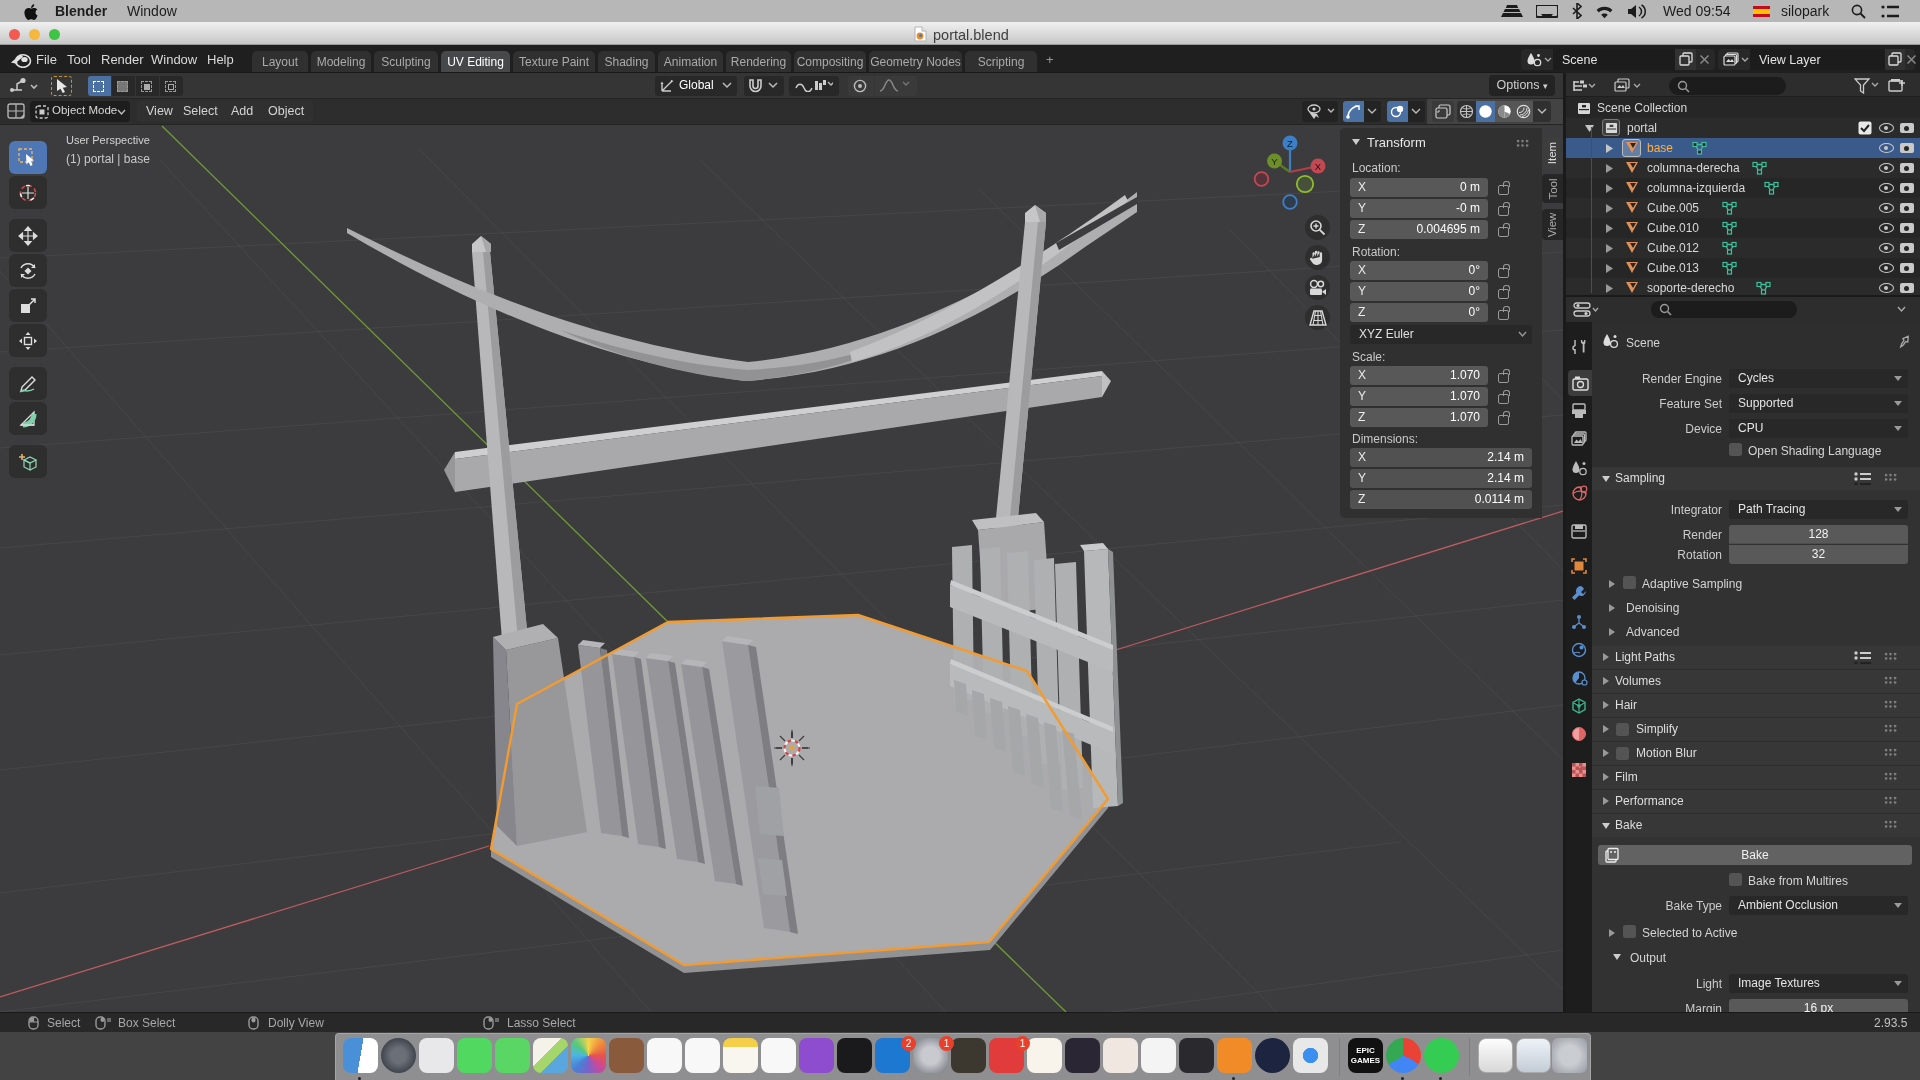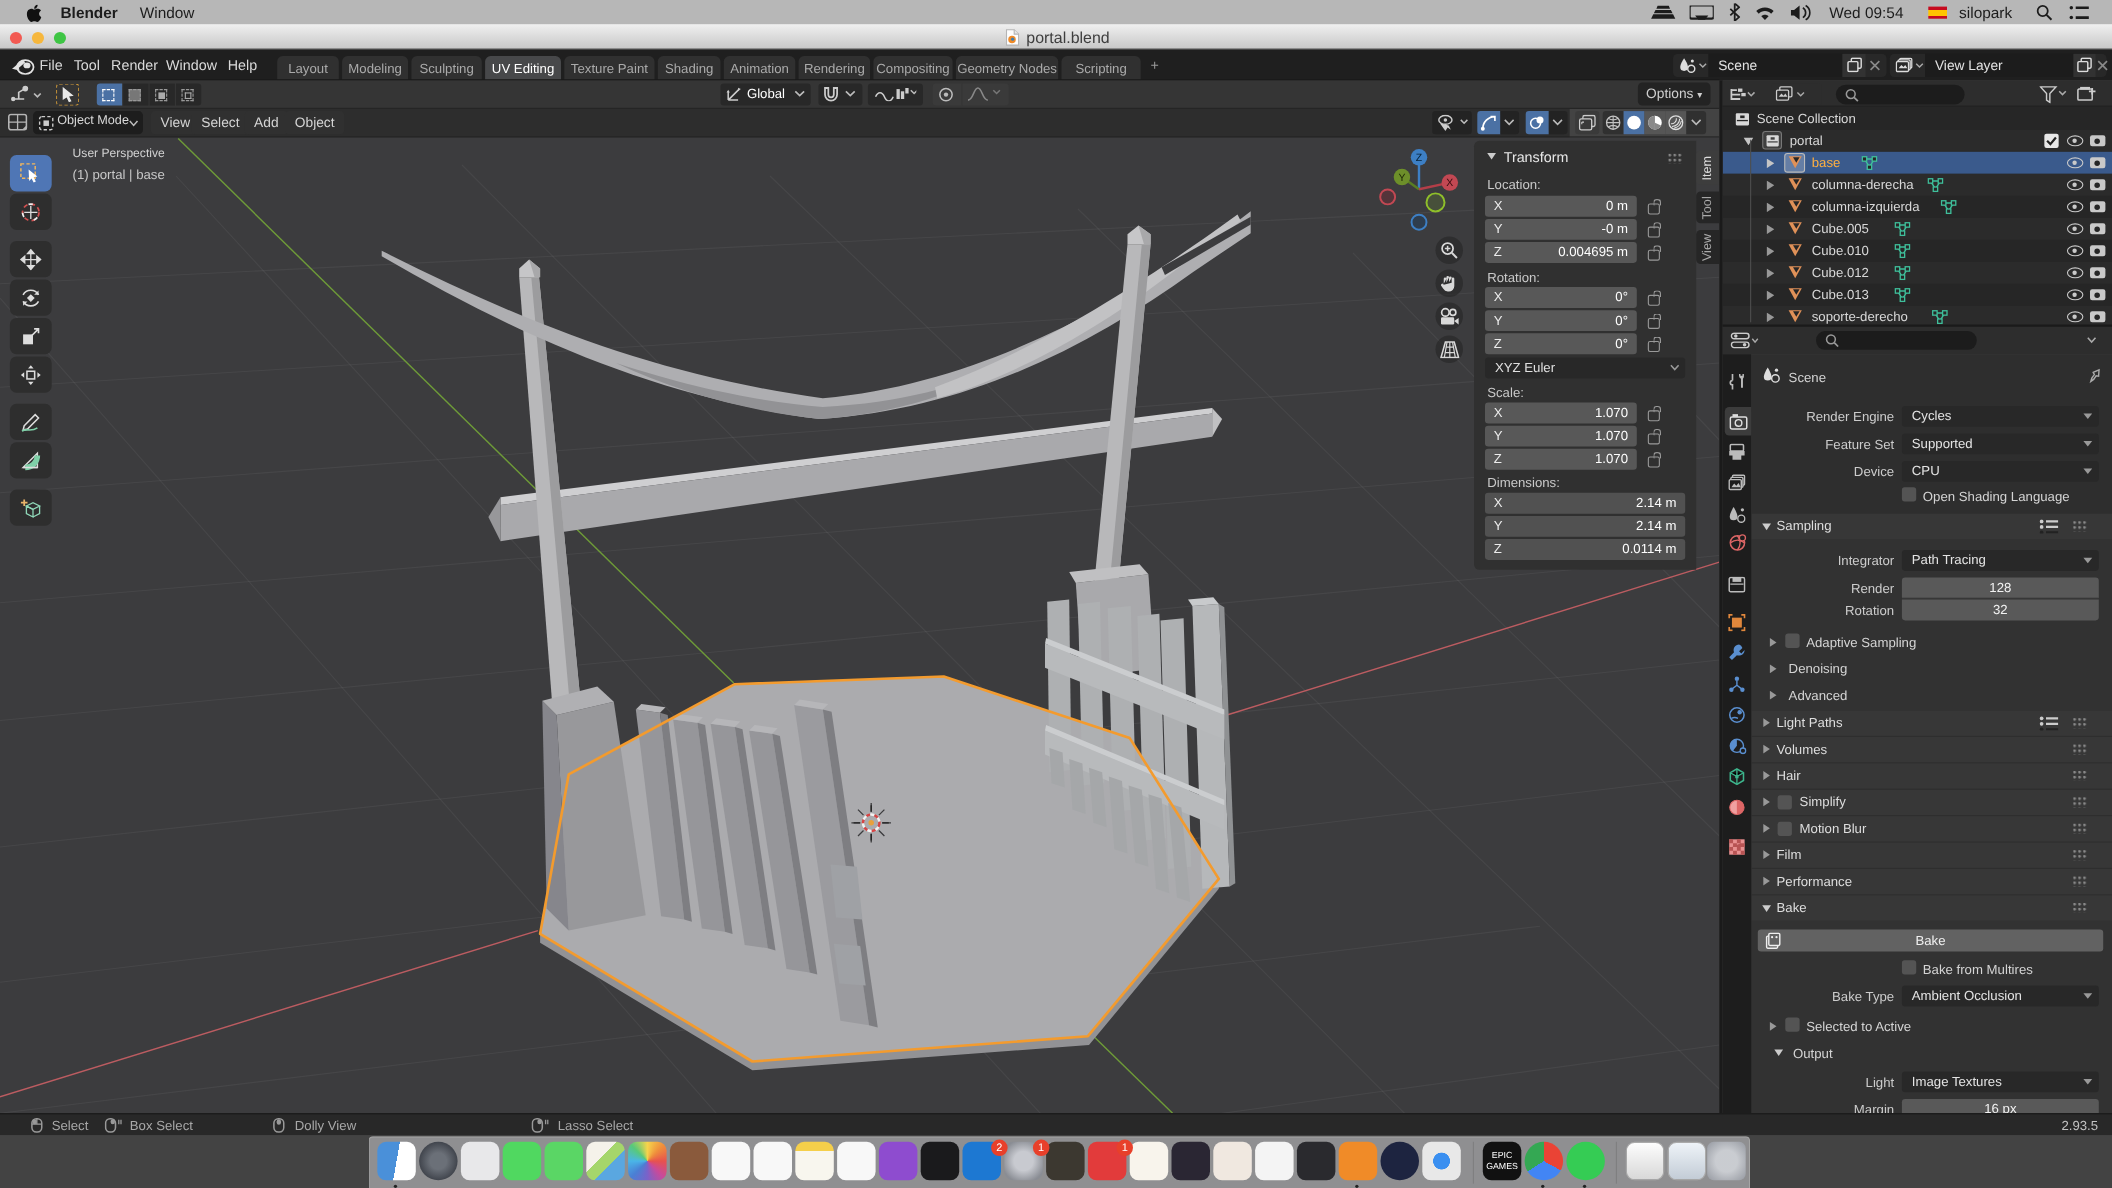--- a/index.html
+++ b/index.html
@@ -1089,21 +1089,21 @@
   <div class="dicon" style="left:653px;background:#e23b3b"></div>
   <div class="dicon" style="left:691px;background:#f8f4ec"></div>
   <div class="dicon" style="left:729px;background:#2a2633"></div>
   <div class="dicon" style="left:767px;background:#f0e8e0"></div>
   <div class="dicon" style="left:805px;background:#f4f4f4"></div>
   <div class="dicon" style="left:843px;background:#2a2a2e"></div>
   <div class="dicon" style="left:881px;background:#f08b28"></div>
   <div class="dicon" style="left:919px;background:#1d2440;border-radius:50%"></div>
   <div class="dicon" style="left:957px;background:radial-gradient(circle,#3a8ff0 30%,#e8e8e8 32%)"></div>
   <div class="abs" style="left:1003px;top:4px;width:1px;height:38px;background:#70707080"></div>
-  <div class="dicon" style="left:1012px;background:#111;color:#fff;font-size:8px;font-weight:normal;text-align:center;line-height:10px;padding-top:8px">EPIC<br>GAMES</div>
+  <div class="dicon" style="left:1012px;background:#111;color:#fff;font-size:8px;font-weight:bold;text-align:center;line-height:10px;padding-top:8px">EPIC<br>GAMES</div>
   <div class="dicon" style="left:1050px;background:conic-gradient(#ea4335 0 33%,#4285f4 33% 66%,#34a853 66%);border-radius:50%"></div>
   <div class="dicon" style="left:1088px;background:#35cc54;border-radius:50%"></div>
   <div class="abs" style="left:1133px;top:4px;width:1px;height:38px;background:#70707080"></div>
   <div class="dicon" style="left:1142px;background:linear-gradient(#fdfdfd,#d8d8d8);border:1px solid #aaa"></div>
   <div class="dicon" style="left:1180px;background:linear-gradient(#eef3f8,#c3ccd6);border:1px solid #aaa"></div>
   <div class="dicon" style="left:1216px;background:radial-gradient(circle,#d0d3d8 40%,#9fa3ab 90%);border-radius:6px;opacity:0.9"></div>
   <div class="abs" style="left:22px;top:43px;width:3px;height:3px;border-radius:50%;background:#222"></div>
   <div class="abs" style="left:896px;top:43px;width:3px;height:3px;border-radius:50%;background:#222"></div>
   <div class="abs" style="left:1065px;top:43px;width:3px;height:3px;border-radius:50%;background:#222"></div>
   <div class="abs" style="left:1103px;top:43px;width:3px;height:3px;border-radius:50%;background:#222"></div>

